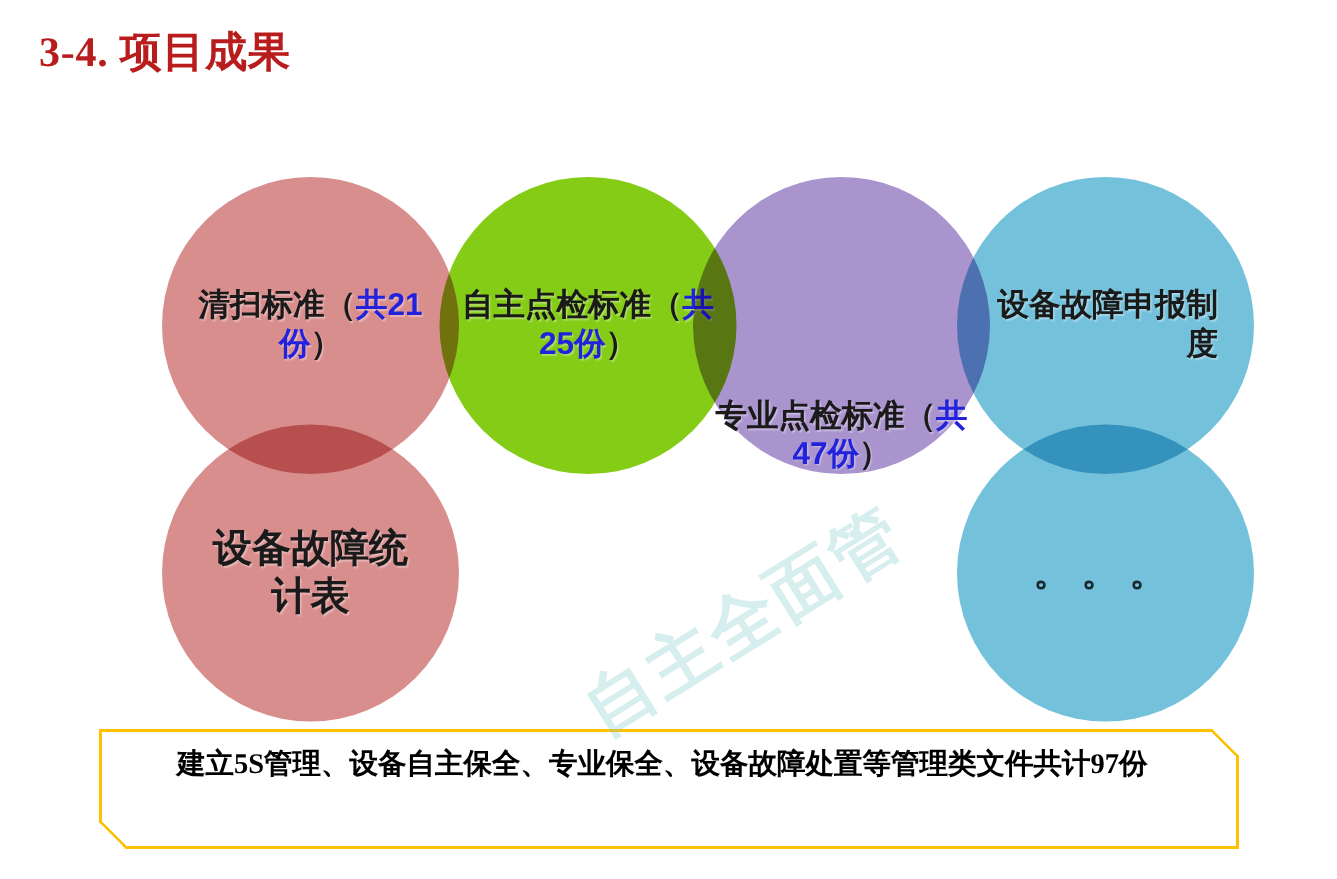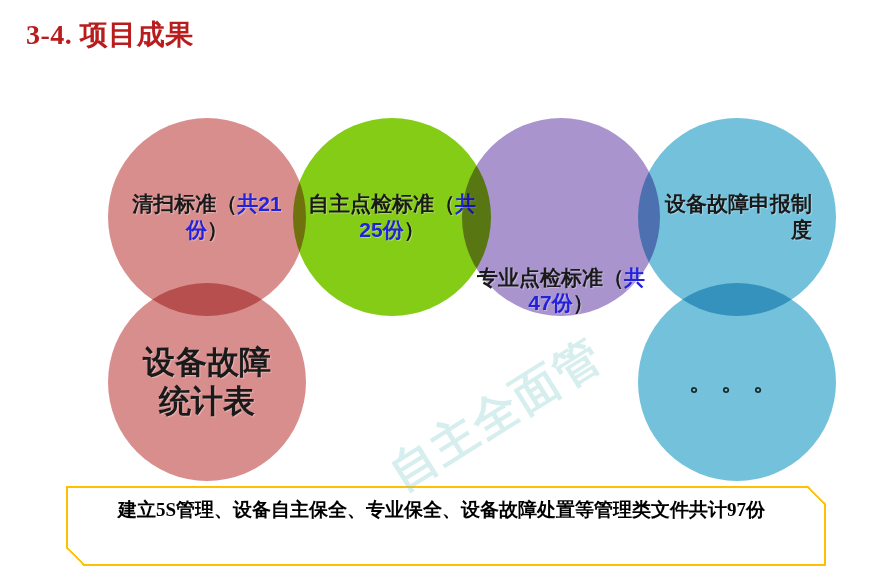--- a/index.html
+++ b/index.html
@@ -54,21 +54,21 @@
     text-shadow: 1px 1px 1px rgba(255,255,255,0.35);
     padding: 0 8px;
     mix-blend-mode: normal;
   }
   .venn-label .cnt {
     color: #2222dd;
   }
 
   
   .row-top .venn-label { font-size: 21px; }
-  .row-bottom .venn-label { font-size: 32px; }
+  .row-bottom .venn-label { font-size: 26px; }
 
   .dots-label {
     font-family: "Liberation Sans", "DejaVu Sans", sans-serif;
     font-size: 24px;
     font-weight: 700;
     color: #1a2630;
     letter-spacing: 8px;
     mix-blend-mode: normal;
   }
 

